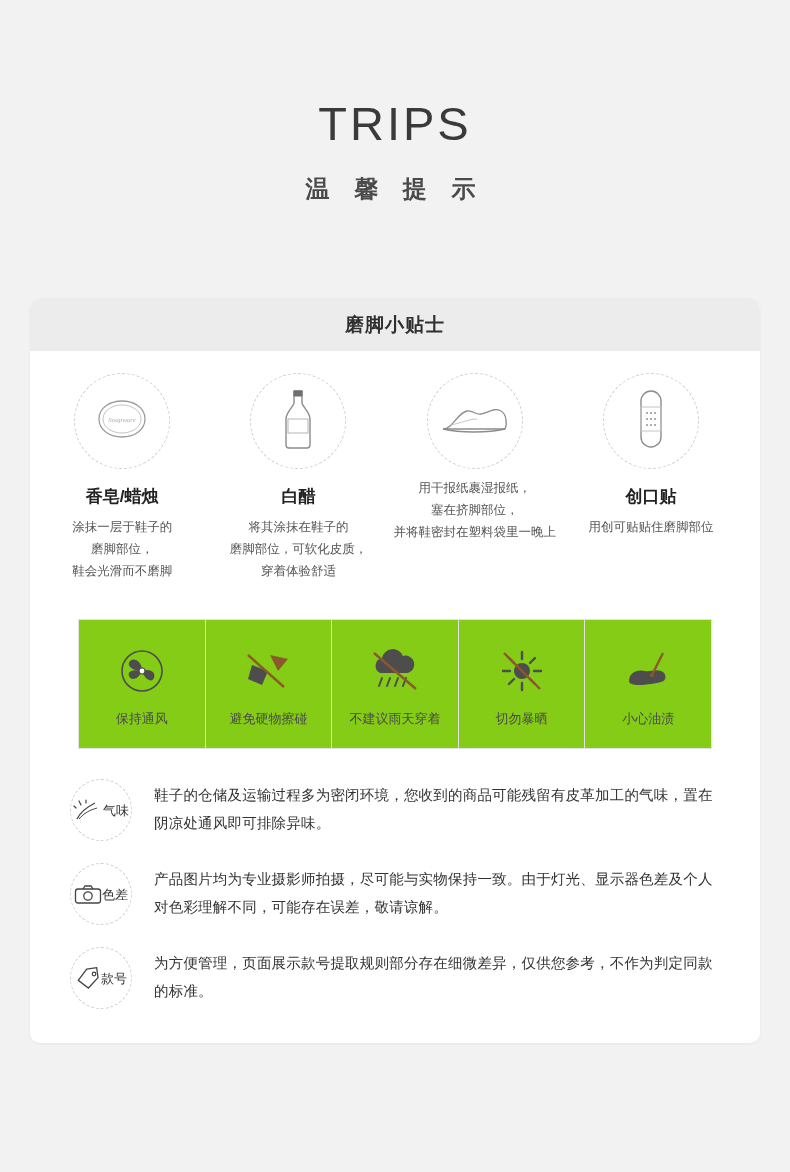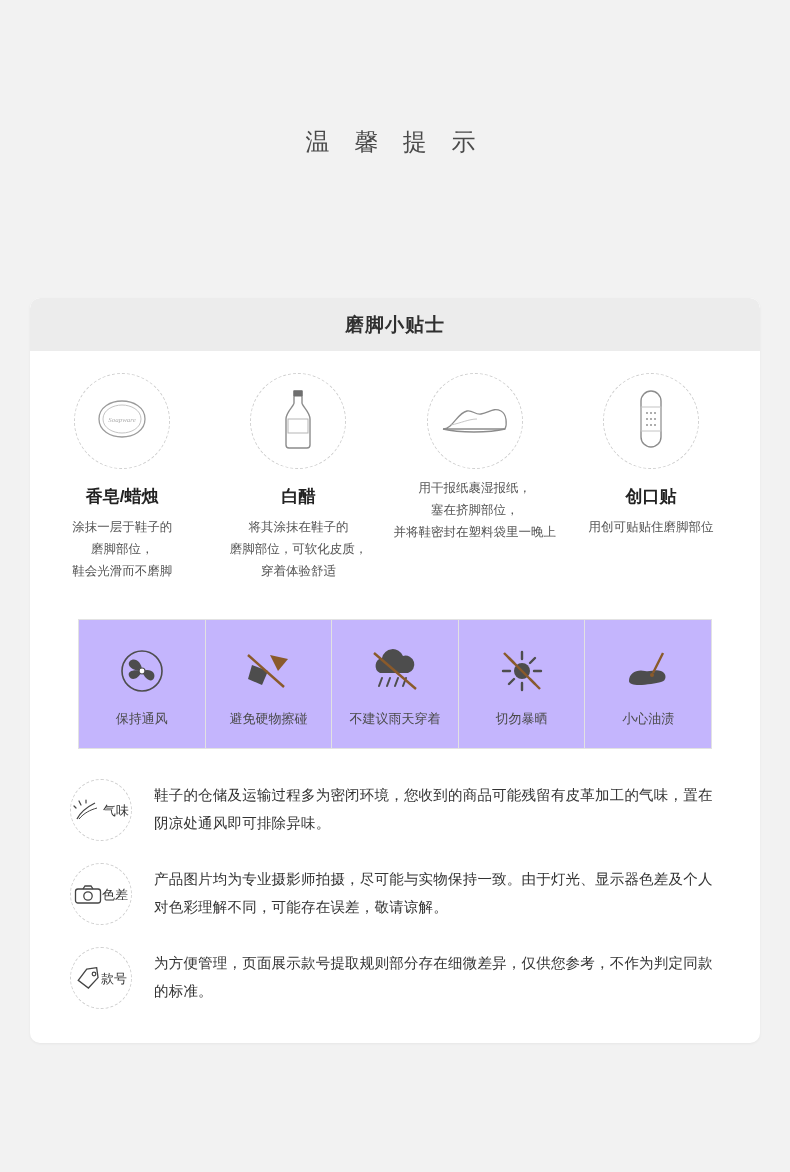--- a/index.html
+++ b/index.html
@@ -34,21 +34,21 @@
     color: #3a3a3a;
     font-weight: 400;
     line-height: 1;
     font-family: "Liberation Sans", "DejaVu Sans", sans-serif;
   }
   .title-cn {
     margin-top: 26px;
     font-size: 24px;
     letter-spacing: 9px;
     color: #4a4a4a;
-    font-weight: 400;
+    font-weight: 700;
   }
 
   
   .card {
     position: absolute;
     left: 30px;
     top: 298px;
     width: 730px;
     background: #fff;
     border-radius: 10px;
@@ -103,21 +103,21 @@
     font-size: 12.5px;
     color: #555;
     line-height: 1.75;
   }
 
   
   .care-grid {
     margin: 26px 48px 0 48px;
     border: 1px solid #e2e2e2;
     display: flex;
-    background: #c4b5fd;
+    background: #84cc16;
   }
   .care-cell {
     flex: 1;
     border-right: 1px solid #e2e2e2;
     padding: 22px 4px 20px 4px;
     text-align: center;
     box-sizing: border-box;
   }
   .care-cell:last-child { border-right: none; }
   .care-icon {
@@ -173,20 +173,21 @@
     padding-top: 2px;
     letter-spacing: 0.2px;
   }
 </style>
 </head>
 <body>
 
 <div class="page">
 
   <div class="header">
+    <div class="title-en">TRIPS</div>
     <div class="title-cn">温 馨 提 示</div>
   </div>
 
   <div class="card">
 
     <div class="card-header">
       <div class="card-header-text">磨脚小贴士</div>
     </div>
 
     <div class="tips-row">

